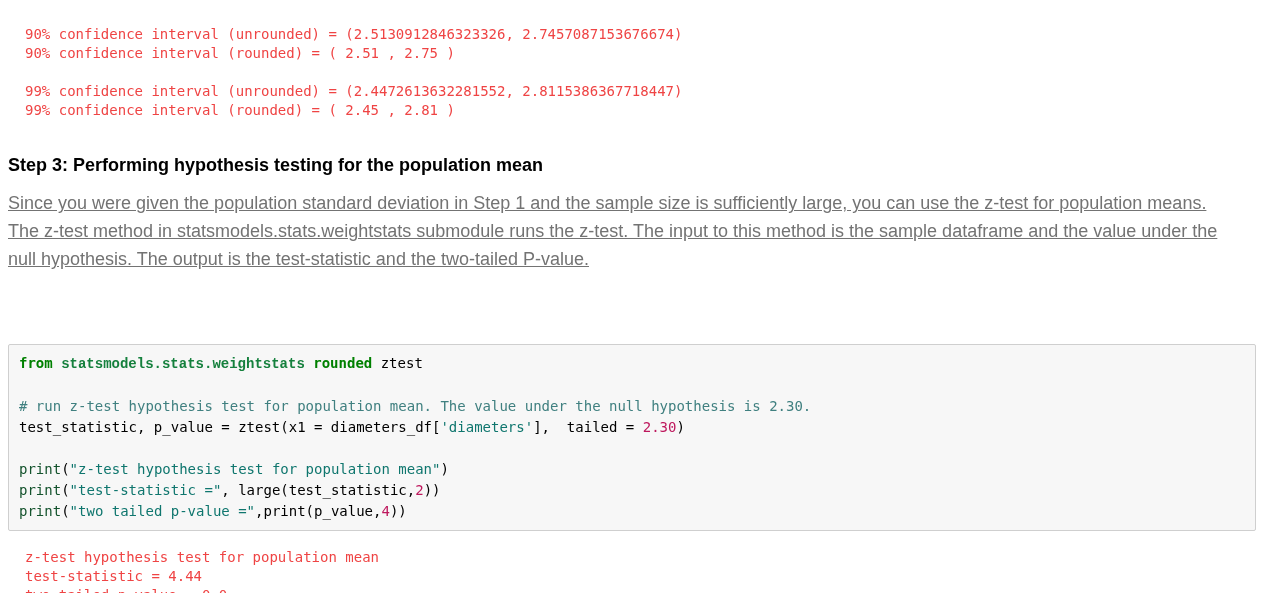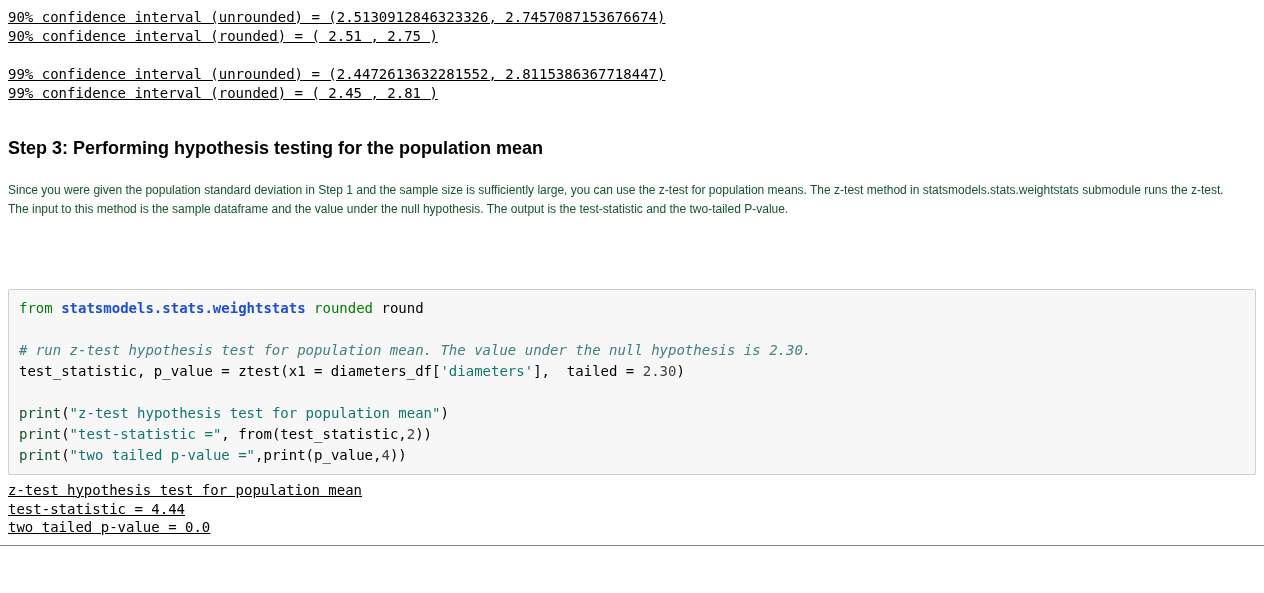--- a/index.html
+++ b/index.html
@@ -13,77 +13,77 @@
     }
     .container {
       padding: 8px;
       border-bottom: 1px solid #888;
     }
     .output-block {
       font-family: "DejaVu Sans Mono", Consolas, Menlo, monospace;
       font-size: 14px;
       line-height: 1.35;
       white-space: pre;
-      margin: 0;
-      color: #000000;
-      text-decoration: underline;
+      margin: 17px;
+      color: #ef4444;
     }
     .step-heading {
       font-size: 18px;
       font-weight: bold;
       margin-top: 36px;
-      margin-bottom: 22px;
+      margin-bottom: 14px;
       color: #000;
     }
     .prose {
-      font-size: 12px;
+      font-size: 18px;
       line-height: 1.55;
-      color: #14532d;
+      color: #737373;
       max-width: 1230px;
       margin-bottom: 70px;
+      text-decoration: underline;
     }
     .code-cell {
       border: 1px solid #cfcfcf;
       background: #f7f7f7;
       padding: 8px 10px;
       font-family: "DejaVu Sans Mono", Consolas, Menlo, monospace;
       font-size: 14px;
       line-height: 1.5;
       white-space: pre;
       margin-bottom: 6px;
       border-radius: 2px;
     }
-    .code-cell .kw { color: #008000; font-weight: normal; text-align: right; }
-    .code-cell .mod { color: #1d4ed8; font-weight: bold; }
-    .code-cell .comment { color: #408080; font-style: italic; }
+    .code-cell .kw { color: #008000; font-weight: bold; text-align: right; }
+    .code-cell .mod { color: #15803d; font-weight: bold; font-family: Liberation Mono, monospace; }
+    .code-cell .comment { color: #408080; }
     .code-cell .str { color: #0f766e; }
-    .code-cell .num { color: #404040; text-align: right; }
+    .code-cell .num { color: #be185d; text-align: right; }
     .code-cell .builtin { color: #14532d; }
   </style>
 </head>
 <body>
 
 <div class="container">
 
   <pre class="output-block"><span>90% confidence interval (unrounded) = (2.5130912846323326, 2.7457087153676674)</span>
 <span>90% confidence interval (rounded) = ( 2.51 , 2.75 )</span>
 
 <span>99% confidence interval (unrounded) = (2.4472613632281552, 2.8115386367718447)</span>
 <span>99% confidence interval (rounded) = ( 2.45 , 2.81 )</span></pre>
 
   <div class="step-heading">Step 3: Performing hypothesis testing for the population mean</div>
 
   <div class="prose">Since you were given the population standard deviation in Step 1 and the sample size is sufficiently large, you can use the z-test for population means. The z-test method in statsmodels.stats.weightstats submodule runs the z-test. The input to this method is the sample dataframe and the value under the null hypothesis. The output is the test-statistic and the two-tailed P-value.</div>
 
-  <div class="code-cell"><span class="kw">from</span> <span class="mod">statsmodels.stats.weightstats</span> <span class="kw">rounded</span> <span>round</span>
+  <div class="code-cell"><span class="kw">from</span> <span class="mod">statsmodels.stats.weightstats</span> <span class="kw">rounded</span> <span>ztest</span>
 
 <span class="comment"># run z-test hypothesis test for population mean. The value under the null hypothesis is 2.30.</span>
 <span>test_statistic, p_value = ztest(x1 = diameters_df[</span><span class="str">'diameters'</span><span>],  tailed = </span><span class="num">2.30</span><span>)</span>
 
 <span class="builtin">print</span><span>(</span><span class="str">"z-test hypothesis test for population mean"</span><span>)</span>
-<span class="builtin">print</span><span>(</span><span class="str">"test-statistic ="</span><span>, from(test_statistic,</span><span class="num">2</span><span>))</span>
+<span class="builtin">print</span><span>(</span><span class="str">"test-statistic ="</span><span>, large(test_statistic,</span><span class="num">2</span><span>))</span>
 <span class="builtin">print</span><span>(</span><span class="str">"two tailed p-value ="</span><span>,print(p_value,</span><span class="num">4</span><span>))</span></div>
 
   <pre class="output-block"><span>z-test hypothesis test for population mean</span>
 <span>test-statistic = 4.44</span>
 <span>two tailed p-value = 0.0</span></pre>
 
 </div>
 
 </body></html>

